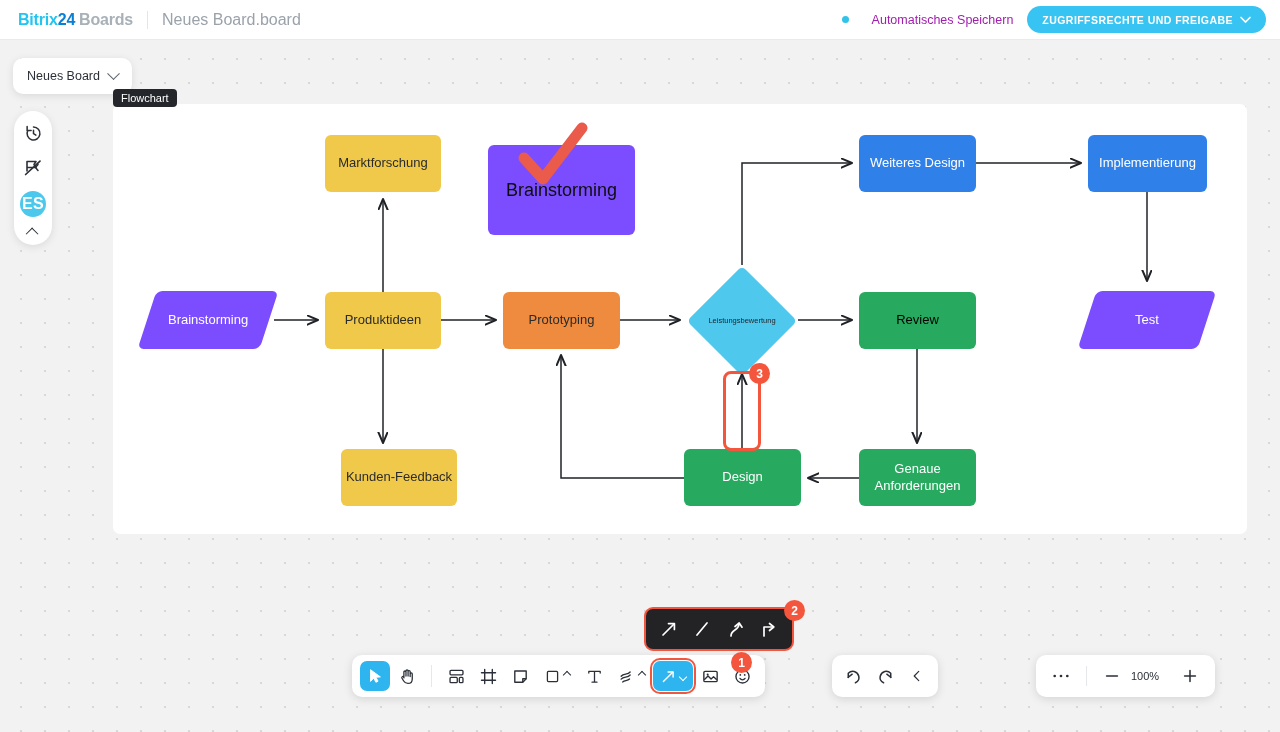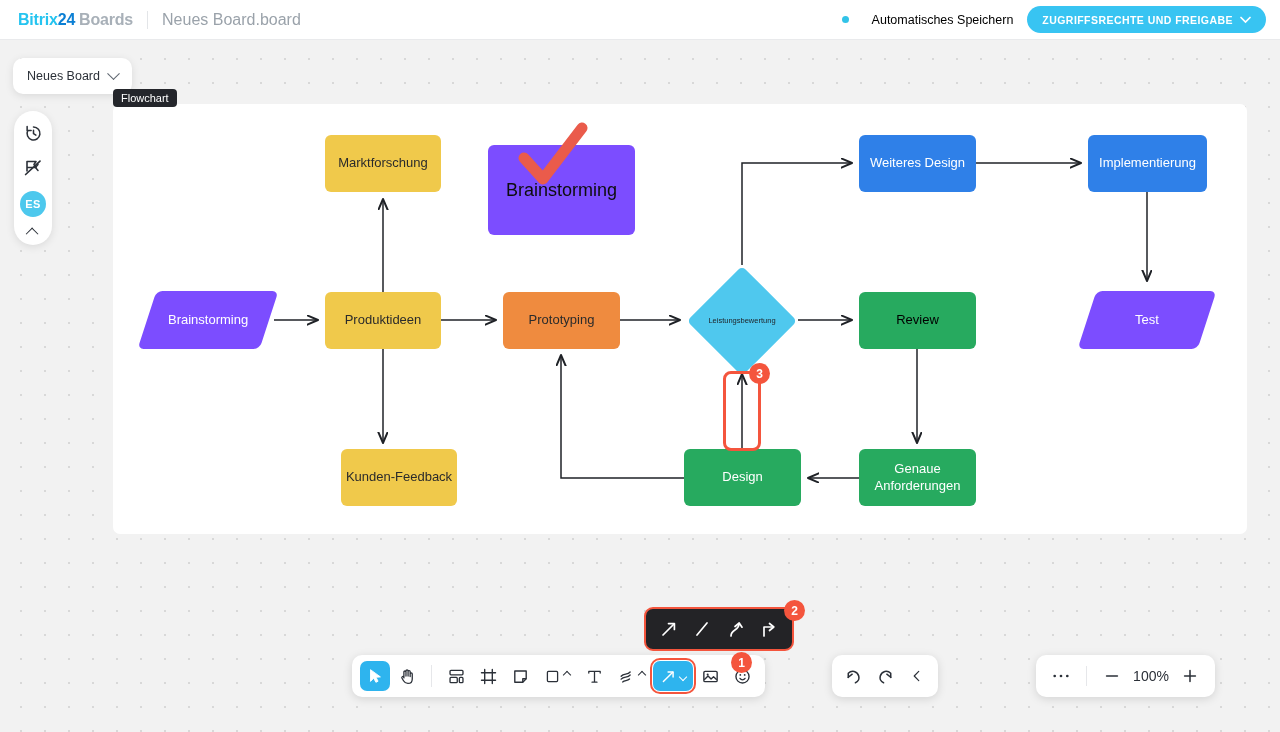--- a/index.html
+++ b/index.html
@@ -26,21 +26,21 @@
     background: #fff; border-bottom: 1px solid #e9eaec;
     display: flex; align-items: center; z-index: 40;
   }
   .brand { margin-left: 18px; font-size: 16px; font-weight: bold; letter-spacing: -.2px; }
   .brand .b1 { color: #25c4f0; }
   .brand .b2 { color: #0b7fd4; }
   .brand .b3 { color: #a8b0b8; font-weight: bold; margin-left: 4px; }
   .hdr-sep { width: 1px; height: 18px; background: #e3e5e8; margin: 0 14px; }
   .doc-name { font-size: 16px; color: #9aa2aa; }
   .hdr-right { margin-left: auto; display: flex; align-items: center; gap: 14px; padding-right: 14px; }
-  .autosave { display: flex; align-items: center; gap: 23px; font-size: 12.5px; color: #000000; }
+  .autosave { display: flex; align-items: center; gap: 23px; font-size: 12.5px; color: #a21caf; }
   .autosave .dot { width: 7px; height: 7px; border-radius: 50%; background: #32c3e8; }
   .share-btn {
     background: #38c4f2; color: #fff; border: none; border-radius: 16px;
     height: 27px; padding: 0 15px; font-size: 10.5px; font-weight: bold;
     letter-spacing: .45px; display: flex; align-items: center; gap: 7px; cursor: pointer;
     font-family: "Liberation Sans", sans-serif;
   }
 
   
   .board-select {
@@ -62,21 +62,21 @@
   
   .left-rail {
     position: absolute; left: 14px; top: 111px; width: 38px; z-index: 30;
     background: #fff; border-radius: 19px; padding: 10px 0 8px;
     box-shadow: 0 2px 9px rgba(0,0,0,.10);
     display: flex; flex-direction: column; align-items: center; gap: 11px;
   }
   .rail-ico { width: 24px; height: 24px; display: flex; align-items: center; justify-content: center; cursor: pointer; }
   .avatar-es {
     width: 26px; height: 26px; border-radius: 50%; background: #4dc8ed;
-    color: #fff; font-size: 11px; font-weight: bold; letter-spacing: .3px;
+    color: #fff; font-size: 16px; font-weight: bold; letter-spacing: .3px;
     display: flex; align-items: center; justify-content: center; cursor: pointer;
   }
   .chev-up { width: 9px; height: 9px; border-left: 1.7px solid #2b3038; border-top: 1.7px solid #2b3038;
              transform: rotate(45deg) translateY(2px); cursor: pointer; }
 
   
   .sheet {
     position: absolute; left: 113px; top: 104px; width: 1134px; height: 430px;
     background: #fff; border-radius: 7px; z-index: 5;
   }
@@ -149,21 +149,21 @@
     background: #fff; border-radius: 10px; z-index: 50;
     box-shadow: 0 2px 10px rgba(0,0,0,.13);
     display: flex; align-items: center; padding: 0 6px; gap: 2px;
   }
   .zoom-group {
     position: absolute; left: 1036px; top: 655px; height: 42px;
     background: #fff; border-radius: 10px; z-index: 50;
     box-shadow: 0 2px 10px rgba(0,0,0,.13);
     display: flex; align-items: center; padding: 0 10px; gap: 4px;
   }
-  .zoom-val { font-size: 14px; color: #2b3038; width: 40px; text-align: center; }
+  .zoom-val { font-size: 11px; color: #2b3038; width: 40px; text-align: left; }
   .zm-div { width: 1px; height: 20px; background: #e6e7ea; margin: 0 6px; }
 </style>
 </head>
 <body>
 
 <div id="app">
 
   <div class="canvas-bg"></div>
 
   <div class="sheet"></div>

